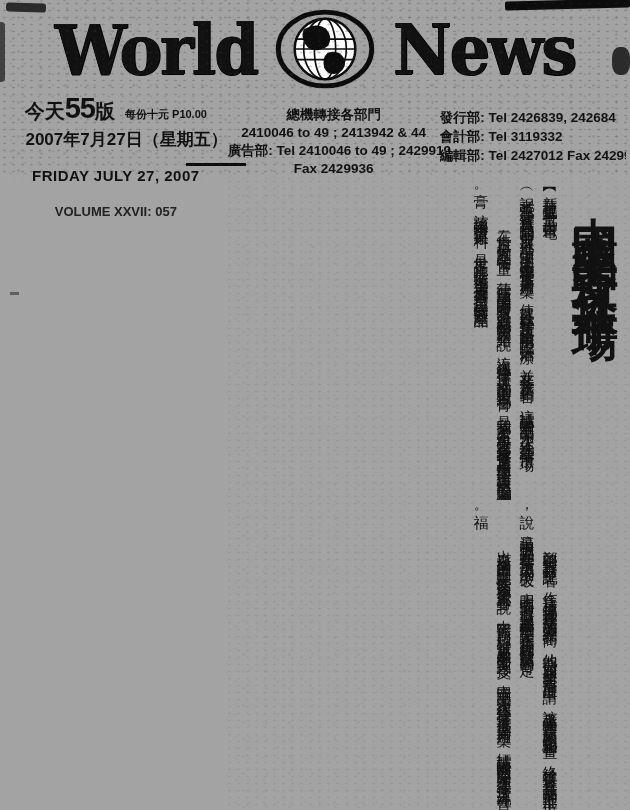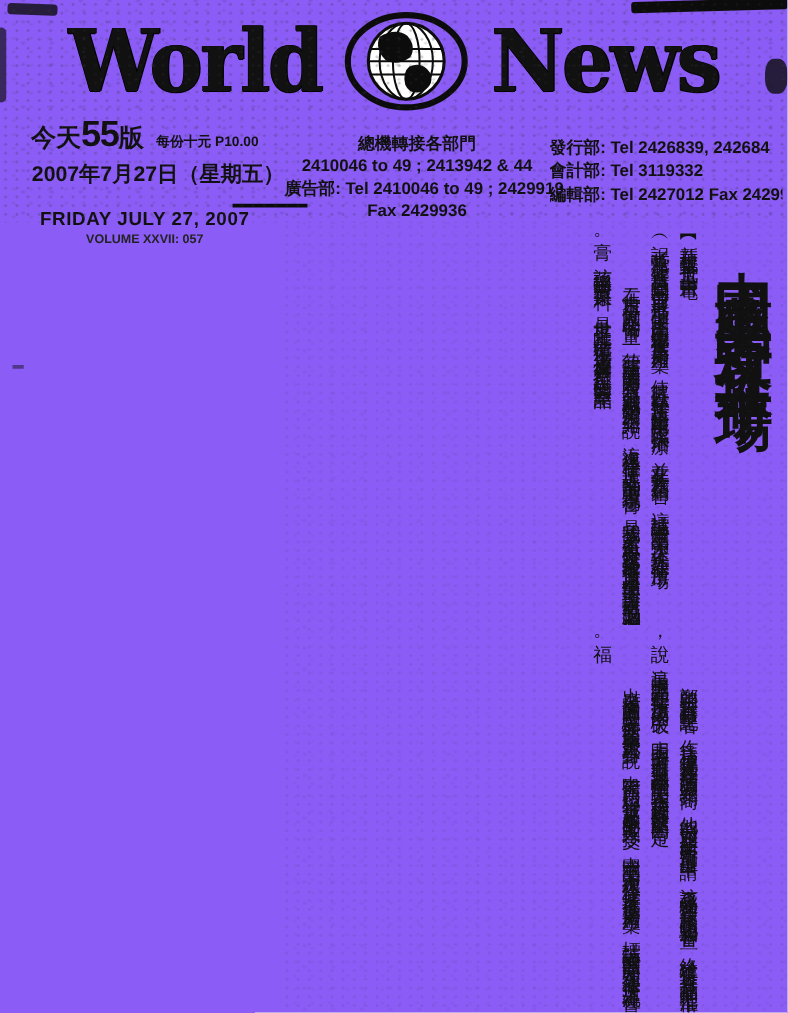--- a/index.html
+++ b/index.html
@@ -1,18 +1,18 @@
 <!DOCTYPE html>
 <html><head>
 <meta charset="utf-8">
 <style>
   html,body{margin:0;padding:0;background:#e8e8e8;}
   .page{
     position:relative;width:630px;height:810px;margin:0 auto;
-    background:#8b5cf6;overflow:hidden;
+    background:#a3a3a3;overflow:hidden;
     font-family:"Liberation Sans",sans-serif;color:#111;
   }
   
   .noise{position:absolute;pointer-events:none;
     background-image:
       radial-gradient(rgba(50,50,50,.28) 1px,transparent 1.5px),
       radial-gradient(rgba(80,80,80,.20) 1px,transparent 1.7px),
       radial-gradient(rgba(30,30,30,.14) 1.3px,transparent 2px);
     background-size:9px 7px,14px 11px,23px 17px;
     background-position:0 0,4px 3px,7px 9px;}
@@ -33,21 +33,21 @@
   .globe{width:100px;height:82px;flex:0 0 auto;}
   
   .info-row{display:flex;padding:2px 4px 0 4px;}
   .info-left{width:228px;text-align:center;font-weight:bold;}
   .info-left .line1{font-size:15px;white-space:nowrap;}
   .edition-cn{font-size:20px;}
   .edition-num{font-size:29px;letter-spacing:-1px;}
   .price{margin-left:10px;font-size:11px;}
   .date-cn{font-size:17px;margin-top:3px;white-space:nowrap;text-align:right;}
   .date-en{font-size:15px;margin-top:16px;letter-spacing:.5px;}
-  .volume{font-size:10px;margin-top:2px;color:#222;}
+  .volume{font-size:13px;margin-top:20px;color:#222;}
   .info-center{width:212px;text-align:center;font-weight:bold;font-size:13.5px;
     padding-top:14px;line-height:18px;white-space:nowrap;}
   .info-right{width:190px;font-weight:bold;font-size:13.5px;
     padding-top:16px;line-height:19px;white-space:nowrap;overflow:hidden;}
   
   .article{position:absolute;left:0;top:0;width:630px;height:810px;pointer-events:none;}
   .headline{
     position:absolute;top:180px;right:1px;width:66px;height:630px;
     writing-mode:vertical-rl;text-orientation:upright;
     font-size:46px;font-weight:900;letter-spacing:10px;line-height:66px;

